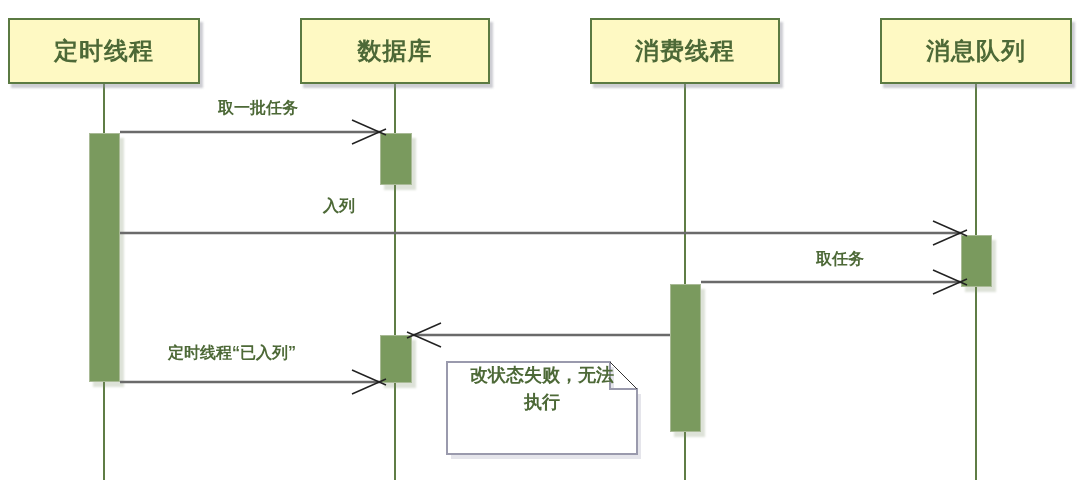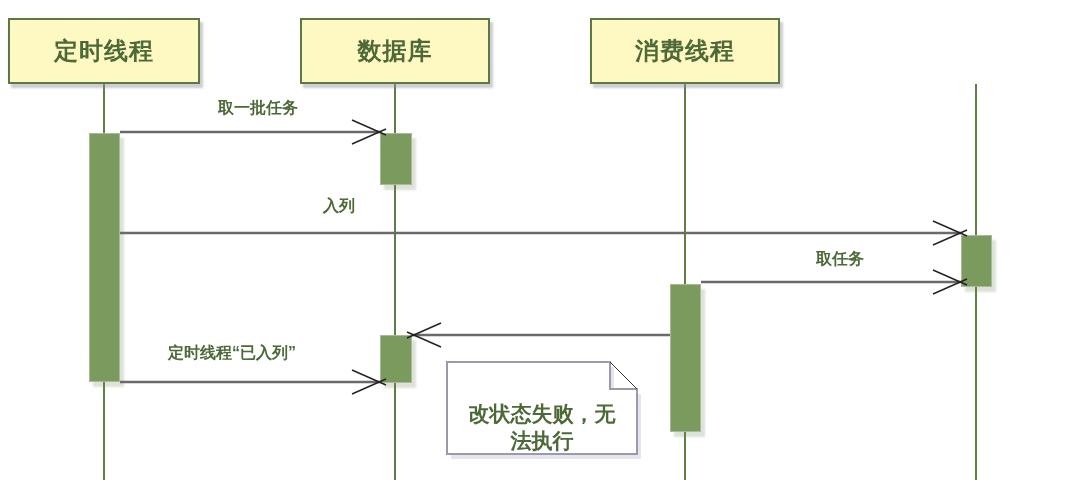--- a/index.html
+++ b/index.html
@@ -19,39 +19,40 @@
   .activation{
     position:absolute;background:#7a9a5e;border:1px solid #a9ba96;
     box-shadow:4px 5px 2px rgba(120,140,100,0.25);
   }
   .msg-label{
     position:absolute;transform:translateX(-50%);white-space:nowrap;
     font-size:16px;font-weight:bold;color:#4d6937;line-height:22px;
   }
   .note-text{
     position:absolute;left:447px;top:362px;width:190px;height:92px;
-    display:flex;align-items:flex-end;justify-content:center;text-align:center;
-    font-size:21px;font-weight:bold;color:#4d6937;line-height:27px;
+    display:flex;align-items:flex-start;justify-content:center;text-align:center;
+    font-size:18px;font-weight:bold;color:#4d6937;line-height:27px;
   }
   .note-text span{display:inline-block;width:154px;word-break:break-all;}
   svg.overlay{position:absolute;left:0;top:0;pointer-events:none;}
 </style>
 </head>
 <body>
 
 <div class="canvas">
 
   <div class="lifeline" style="left:103px"></div>
   <div class="lifeline" style="left:394px"></div>
   <div class="lifeline" style="left:684px"></div>
   <div class="lifeline" style="left:975px"></div>
 
   <div class="actor" style="left:8px;width:188px">定时线程</div>
   <div class="actor" style="left:300px;width:186px">数据库</div>
   <div class="actor" style="left:590px;width:186px">消费线程</div>
+  <div class="actor" style="left:880px;width:188px">消息队列</div>
 
   <div class="activation" style="left:89px;top:133px;width:29px;height:247px"></div>
   <div class="activation" style="left:380px;top:133px;width:30px;height:50px"></div>
   <div class="activation" style="left:961px;top:235px;width:29px;height:50px"></div>
   <div class="activation" style="left:670px;top:284px;width:29px;height:146px"></div>
   <div class="activation" style="left:380px;top:335px;width:30px;height:46px"></div>
 
   <svg class="overlay" width="1082" height="480" viewBox="0 0 1082 480">
 
     <polygon points="451,367 614,367 614,394 641,394 641,459 451,459" fill="#cfcfdb" opacity="0.55"></polygon>

